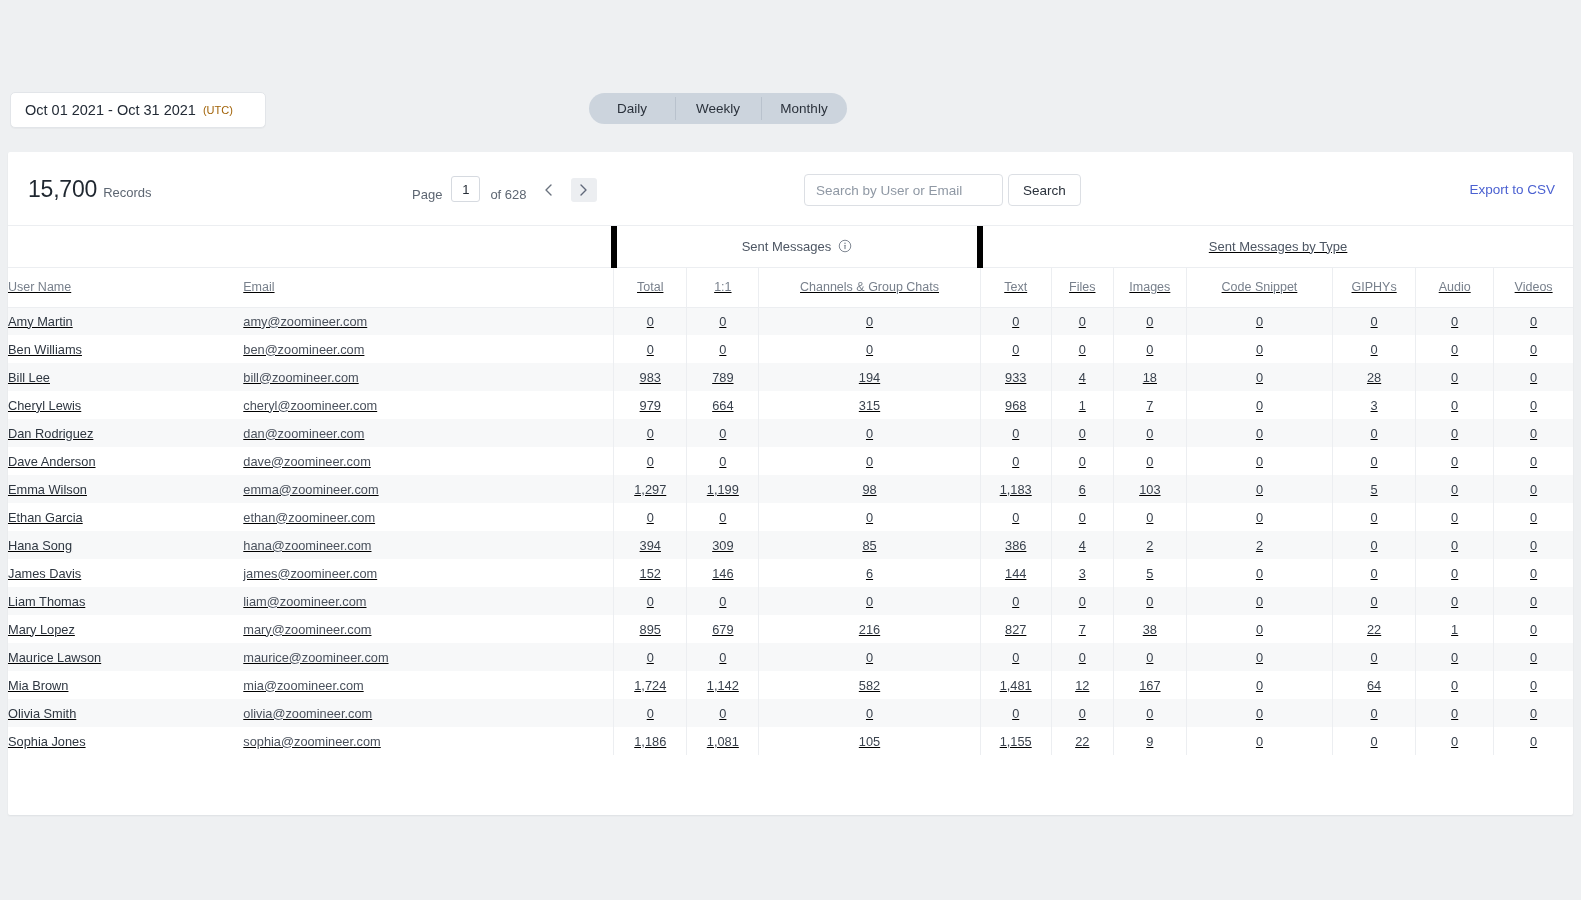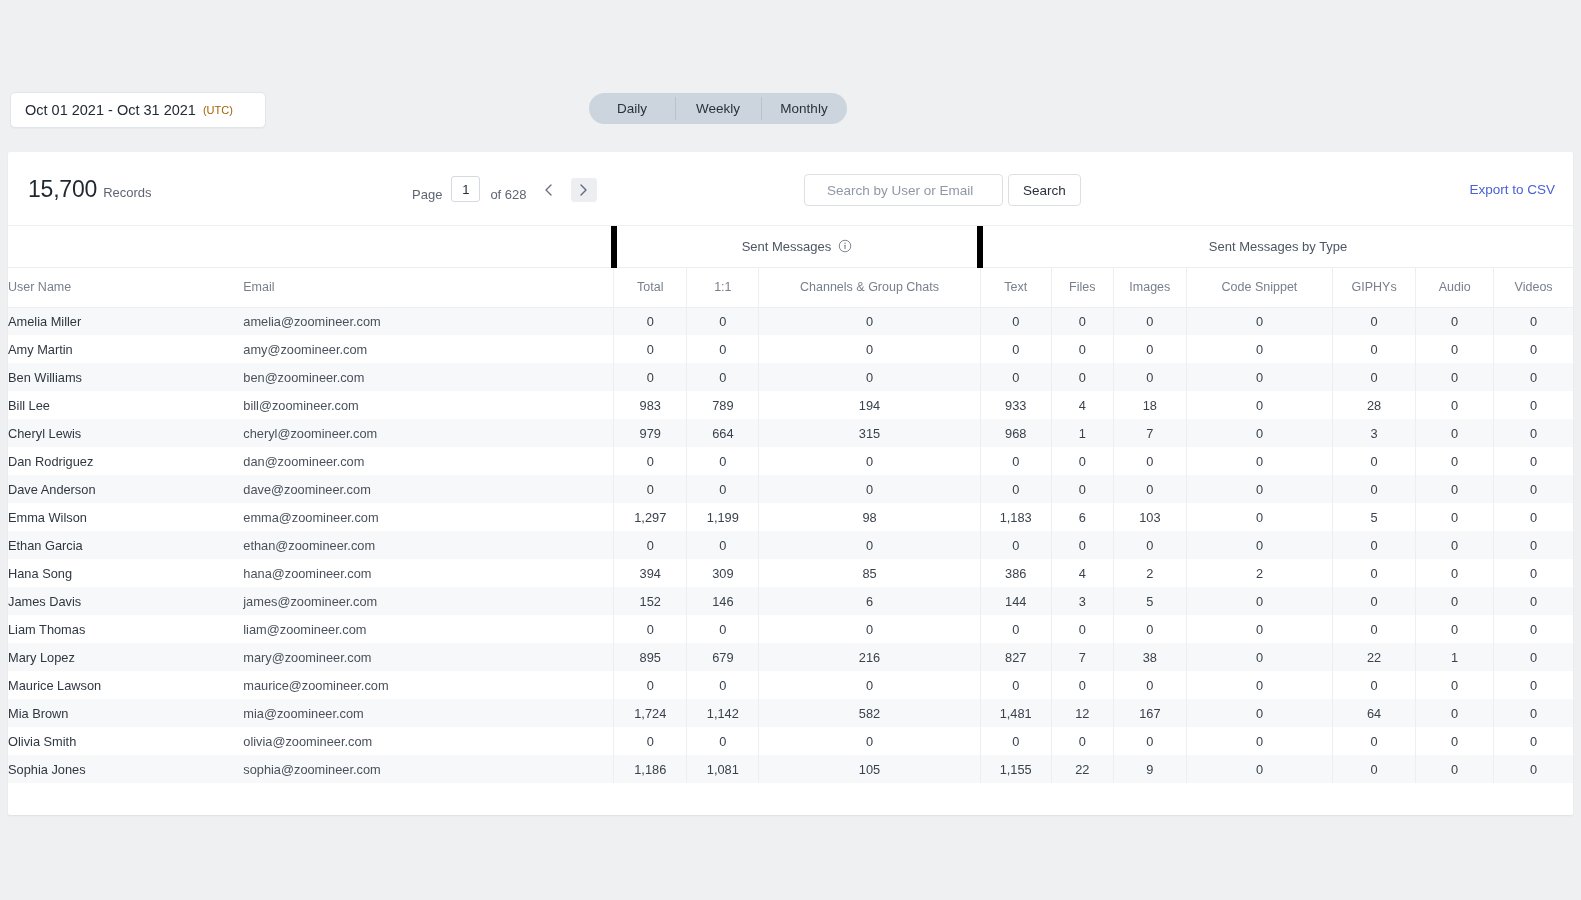--- a/index.html
+++ b/index.html
@@ -52,20 +52,21 @@
   }
 
   
   .card {
     position: absolute; left: 8px; top: 152px;
     width: 1565px; height: 663px;
     background: #ffffff;
     border-radius: 2px;
     box-shadow: 0 1px 2px rgba(20,28,40,0.07);
     overflow: hidden;
+    text-decoration: underline;
   }
 
   
   .toolbar {
     position: relative; height: 74px; width: 100%;
     border-bottom: 1px solid #eceef1;
   }
   .records {
     position: absolute; left: 20px; top: 24px;
     display: flex; align-items: baseline; gap: 6px;
@@ -93,21 +94,21 @@
   }
   .pg-btn.is-filled { background: #eceef1; }
 
   .searchwrap {
     position: absolute; left: 796px; top: 22px;
     display: flex; align-items: center; gap: 5px;
   }
   .search-input {
     width: 199px; height: 32px;
     border: 1px solid #dcdfe4; border-radius: 4px;
-    padding: 0 22px; font-size: 13.5px; color: #262d37;
+    padding: 0 11px; font-size: 13.5px; color: #262d37;
     font-family: "Liberation Sans", sans-serif;
     outline: none; background: #fff;
   }
   .search-input::placeholder { color: #8f98a4; }
   .search-btn {
     height: 32px; padding: 0 14px;
     border: 1px solid #dcdfe4; border-radius: 4px; background: #fff;
     font-size: 13.5px; color: #2a313b; cursor: pointer;
     font-family: "Liberation Sans", sans-serif;
   }
@@ -258,34 +259,20 @@
           <th class="num vsep">Images</th>
           <th class="num vsep">Code Snippet</th>
           <th class="num vsep">GIPHYs</th>
           <th class="num vsep">Audio</th>
           <th class="num vsep">Videos</th>
         </tr>
       </thead>
 
       <tbody id="grid-body">
           <tr>
-            <td class="txt">Amelia Miller</td>
-            <td class="txt email">amelia@zoomineer.com</td>
-            <td class="num vsep">0</td>
-            <td class="num vsep">0</td>
-            <td class="num vsep">0</td>
-            <td class="num vsep">0</td>
-            <td class="num vsep">0</td>
-            <td class="num vsep">0</td>
-            <td class="num vsep">0</td>
-            <td class="num vsep">0</td>
-            <td class="num vsep">0</td>
-            <td class="num vsep">0</td>
-          </tr>
-          <tr>
             <td class="txt">Amy Martin</td>
             <td class="txt email">amy@zoomineer.com</td>
             <td class="num vsep">0</td>
             <td class="num vsep">0</td>
             <td class="num vsep">0</td>
             <td class="num vsep">0</td>
             <td class="num vsep">0</td>
             <td class="num vsep">0</td>
             <td class="num vsep">0</td>
             <td class="num vsep">0</td>

